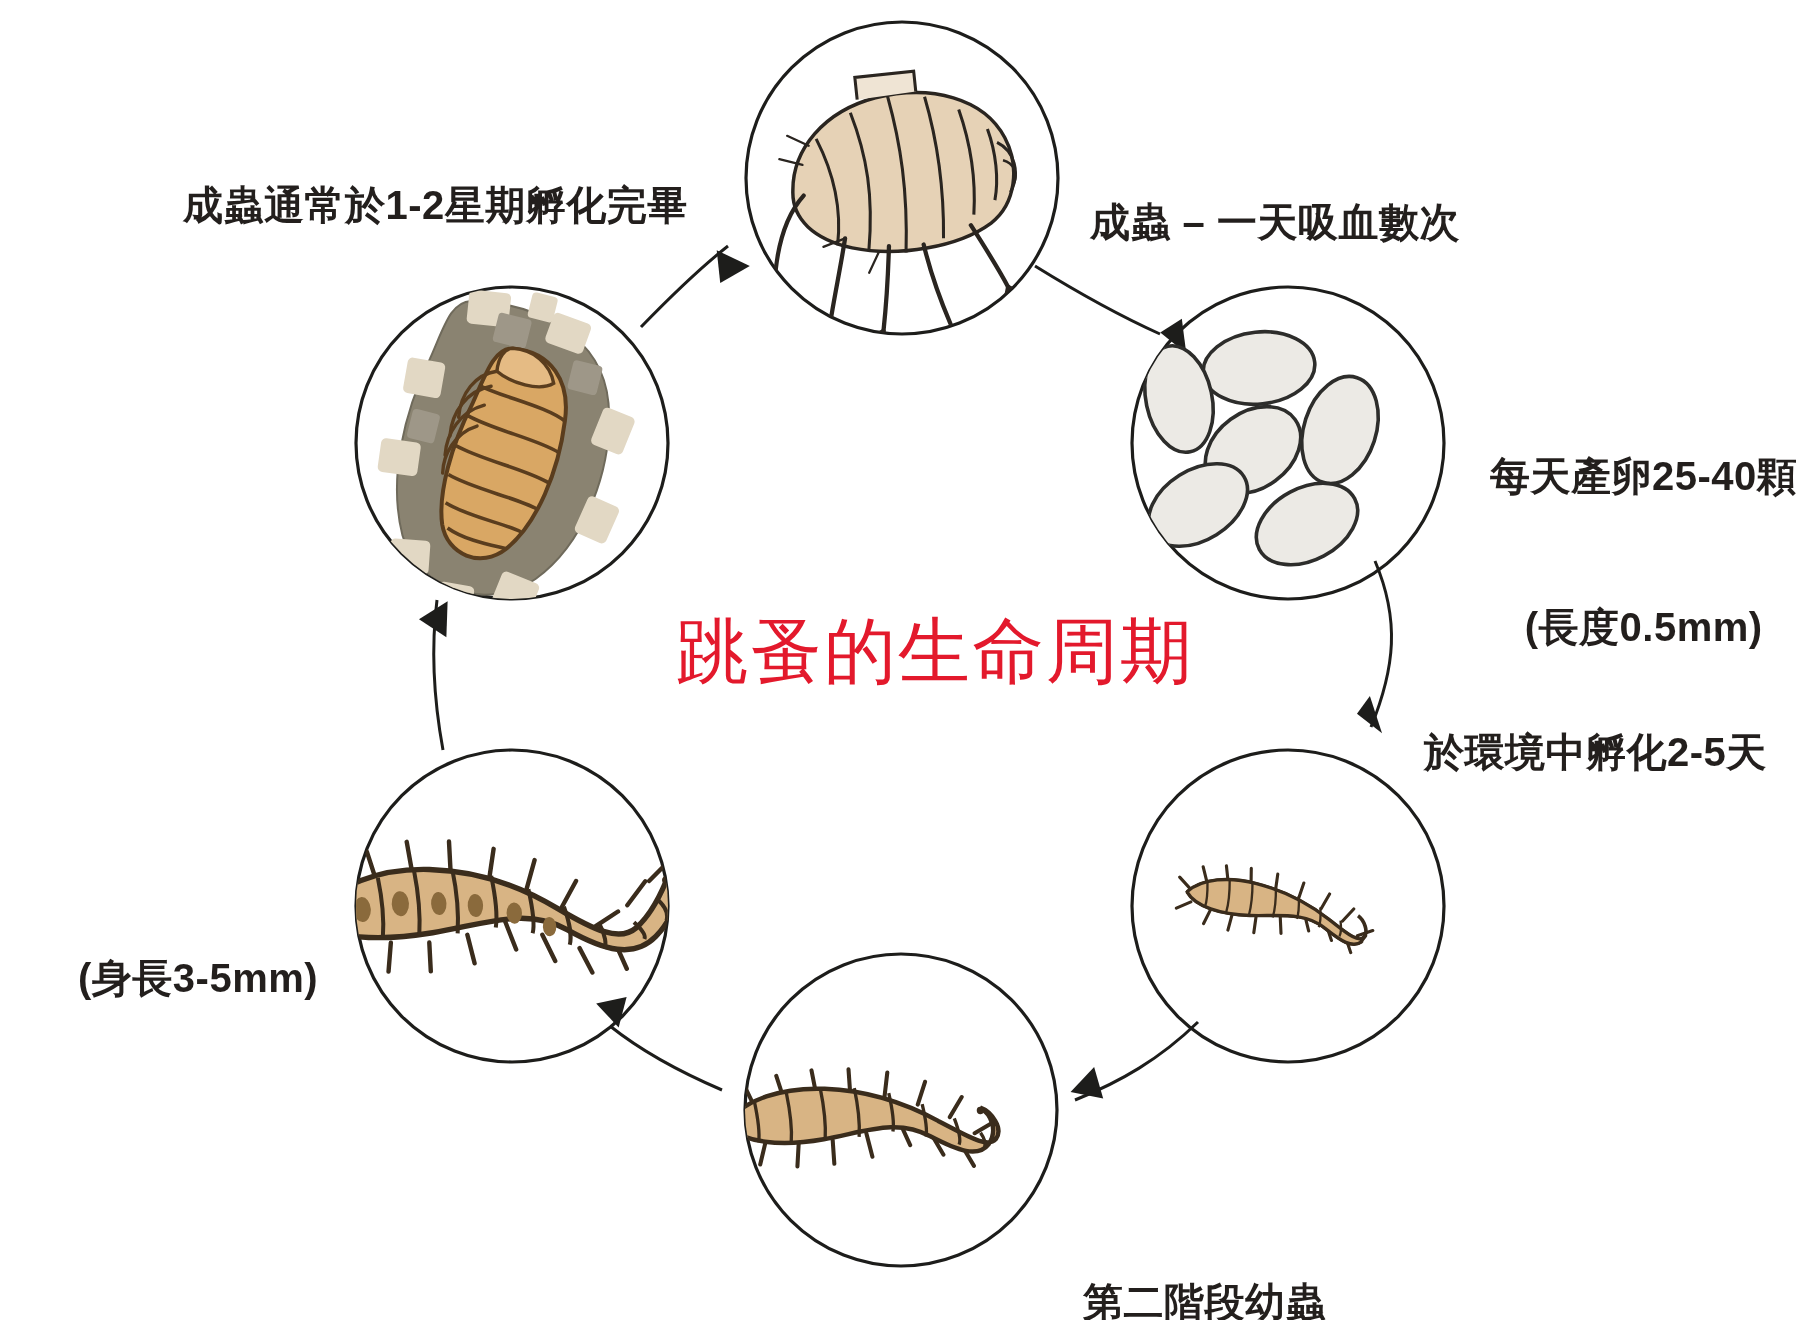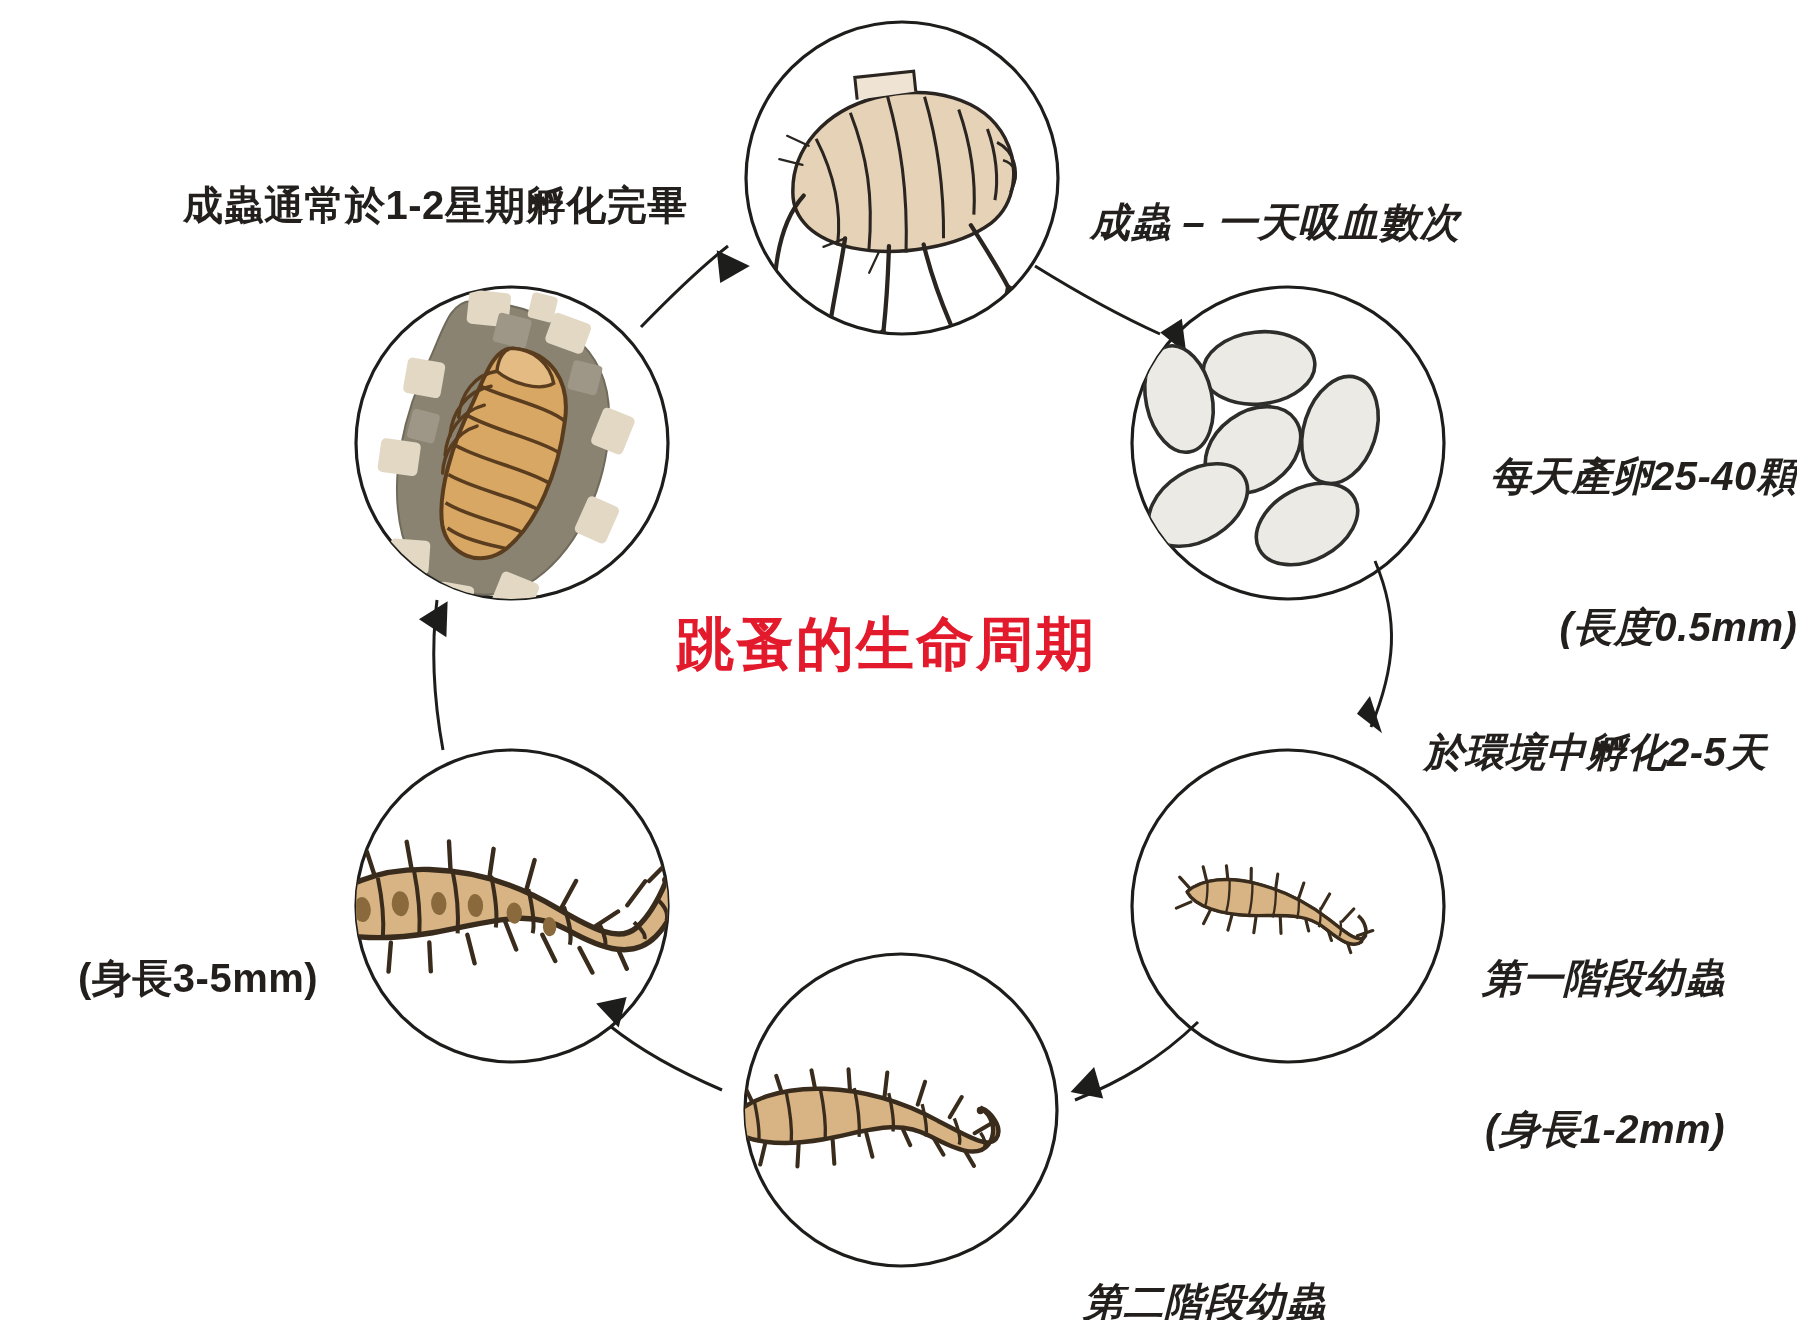--- a/index.html
+++ b/index.html
@@ -12,26 +12,26 @@
   .svg-layer{position:absolute;left:0;top:0;width:1797px;height:1320px;}
   .label{
     position:absolute;
     font-size:40px;
     font-weight:700;
     line-height:1.22;
     color:#231f1d;
     white-space:pre;
     letter-spacing:0.5px;
   }
-  .label.right{text-align:right;font-style:italic;}
+  .label.right{text-align:center;}
   .label.left{text-align:left;}
   .title{
     position:absolute;
-    font-size:58px;
-    font-weight:700;
+    font-size:72px;
+    font-weight:400;
     letter-spacing:2px;
     white-space:pre;
     line-height:1;
   }
 </style>
 </head>
 <body>
 
 <div id="stage">
 
@@ -308,24 +308,20 @@
 
   <div class="label right" style="left:1480px;top:350px;line-height:1.26;margin-left:10px;">
     <div>每天產卵25-40顆</div>
     <div>(長度0.5mm)</div>
   </div>
 
   <div class="label right" style="left:1424px;top:630px;">
     <div>於環境中孵化2-5天</div>
   </div>
 
-  <div class="label right" style="left:1482px;top:852px;line-height:1.26;">
-    <div>第一階段幼蟲</div>
-    <div>(身長1-2mm)</div>
-  </div>
 
   <div class="label right" style="left:1083px;top:1176px;line-height:1.26;">
     <div>第二階段幼蟲</div>
     
   </div>
 
   <div class="label left" style="left:78px;top:852px;line-height:1.26;">
     <div>(身長3-5mm)</div>
   </div>
 

